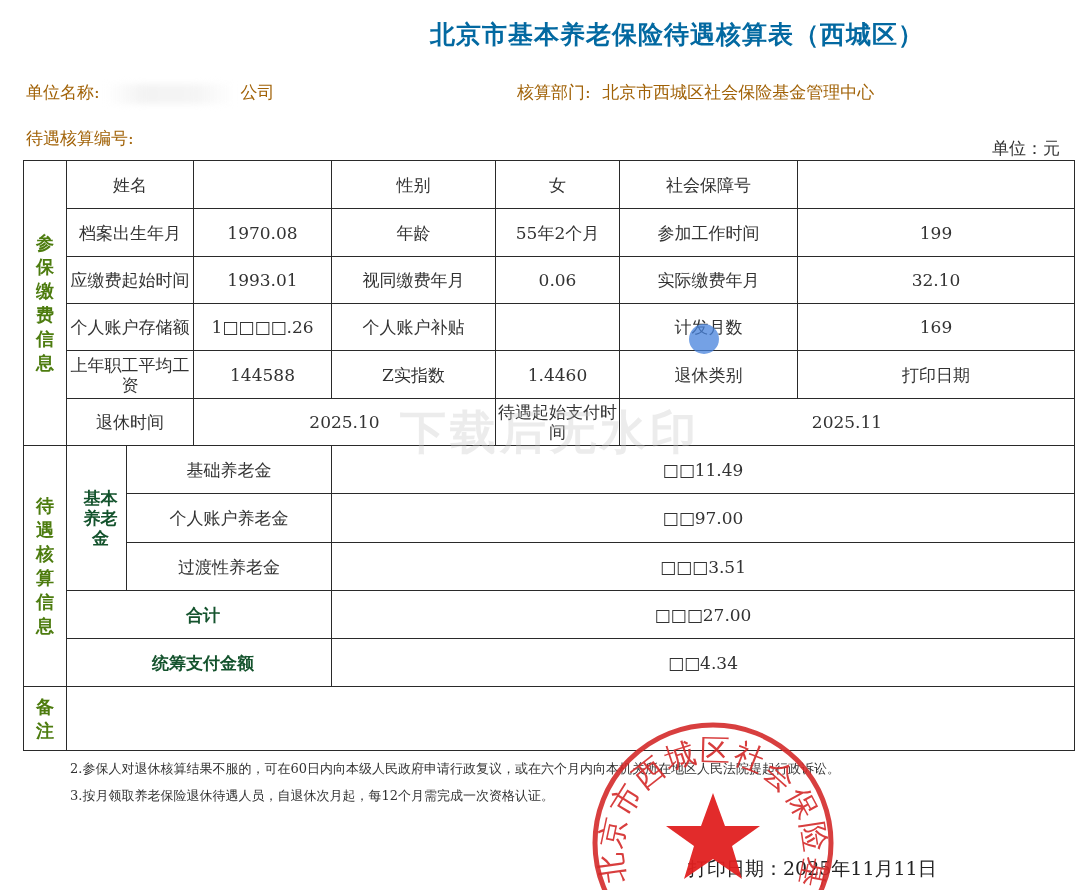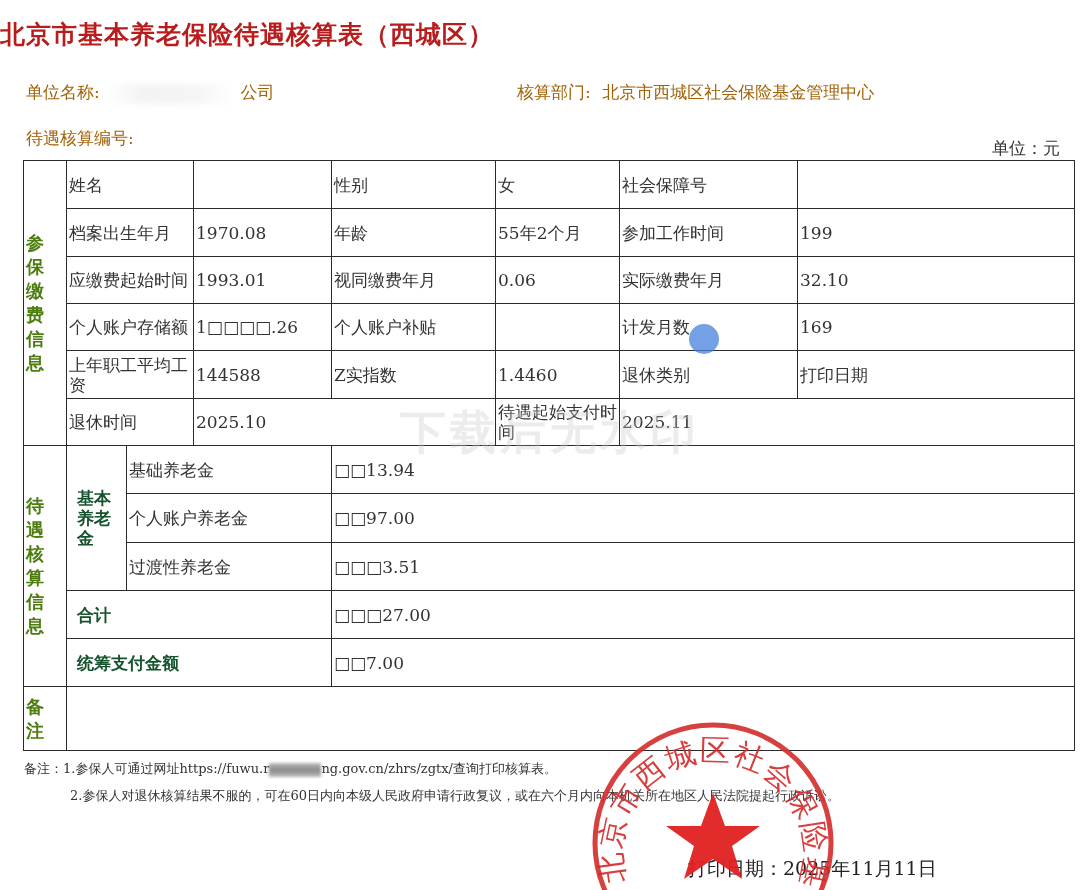--- a/index.html
+++ b/index.html
@@ -3,37 +3,37 @@
 <meta charset="utf-8">
 <style>
   html, body { margin:0; padding:0; }
   body {
     width:1080px; height:890px; overflow:hidden; position:relative;
     background:#ffffff; color:#222;
     font-family:"DejaVu Serif","Liberation Serif",serif;
   }
   .abs { position:absolute; }
   .title {
-    left:0; top:18px; width:924px; text-align:left;
+    left:0; top:18px; width:924px; text-align:right;
     font-family:"DejaVu Sans","Liberation Sans",sans-serif;
-    font-weight:bold; font-size:25px; color:#b91c1c; letter-spacing:1px;
+    font-weight:bold; font-size:25px; color:#0369a1; letter-spacing:1px;
   }
   .meta { font-size:17px; color:#a16207; }
   .blur {
     display:inline-block; width:130px; height:20px; vertical-align:middle;
     background:linear-gradient(90deg,rgba(240,240,240,0),#f3f3f3 30%,#f5f5f5 70%,rgba(240,240,240,0));
     filter:blur(3px);
   }
   table.grid {
     position:absolute; left:23px; top:160px; width:1051px;
     border-collapse:collapse; table-layout:fixed;
     font-size:17px; color:#333;
   }
   table.grid td {
-    border:1.6px solid #2a2a2a; text-align:left; vertical-align:middle;
+    border:1.6px solid #2a2a2a; text-align:center; vertical-align:middle;
     padding:0 2px; line-height:20px; overflow:hidden;
   }
   table.grid td.side {
     font-family:"DejaVu Sans","Liberation Sans",sans-serif; font-weight:bold;
     font-size:18px; line-height:24px; color:#4d7c0f;
   }
   table.grid td.bold {
     font-family:"DejaVu Sans","Liberation Sans",sans-serif; font-weight:bold; color:#14532d;padding-left:10px;
   }
   .v { writing-mode:horizontal-tb; display:inline-block; width:20px; word-break:break-all; }
@@ -132,51 +132,49 @@
     <td colspan="2">退休时间</td>
     <td colspan="2">2025.10</td>
     <td>待遇起始支付时间</td>
     <td colspan="2">2025.11</td>
   </tr>
 
   <tr style="height:48px">
     <td class="side" rowspan="5"><span class="v">待遇核算信息</span></td>
     <td class="bold" rowspan="3"><span class="v" style="width:44px">基本养老金</span></td>
     <td colspan="2">基础养老金</td>
-    <td colspan="4">□□13.94</td>
+    <td colspan="4">□□11.49</td>
   </tr>
   <tr style="height:49px">
     <td colspan="2">个人账户养老金</td>
     <td colspan="4">□□97.00</td>
   </tr>
   <tr style="height:48px">
     <td colspan="2">过渡性养老金</td>
     <td colspan="4">□□□3.51</td>
   </tr>
   <tr style="height:48px">
     <td class="bold" colspan="3">合计</td>
     <td colspan="4">□□□27.00</td>
   </tr>
   <tr style="height:48px">
     <td class="bold" colspan="3">统筹支付金额</td>
-    <td colspan="4">□□7.00</td>
+    <td colspan="4">□□4.34</td>
   </tr>
 
   <tr style="height:64px">
     <td class="side"><span class="v">备注</span></td>
     <td colspan="7"></td>
   </tr>
 </tbody>
   </table>
 
 <div class="abs notes">
-  <div>
-    <span>备注：</span><span>1.参保人可通过网址https://fuwu.r</span><span class="url-blur"></span><span>ng.gov.cn/zhrs/zgtx/查询打印核算表。</span>
-  </div>
   <div class="ind">2.参保人对退休核算结果不服的，可在60日内向本级人民政府申请行政复议，或在六个月内向本机关所在地区人民法院提起行政诉讼。</div>
+  <div class="ind">3.按月领取养老保险退休待遇人员，自退休次月起，每12个月需完成一次资格认证。</div>
 </div>
 
 <div class="abs watermark">下载后无水印</div>
 
 <div class="abs printdate">打印日期：2025年11月11日</div>
 
 <svg class="abs stamp" viewBox="0 0 250 250">
   <defs>
     <path id="ringpath" d="M 40 170 A 92 92 0 1 1 210 170"></path>
   </defs>

